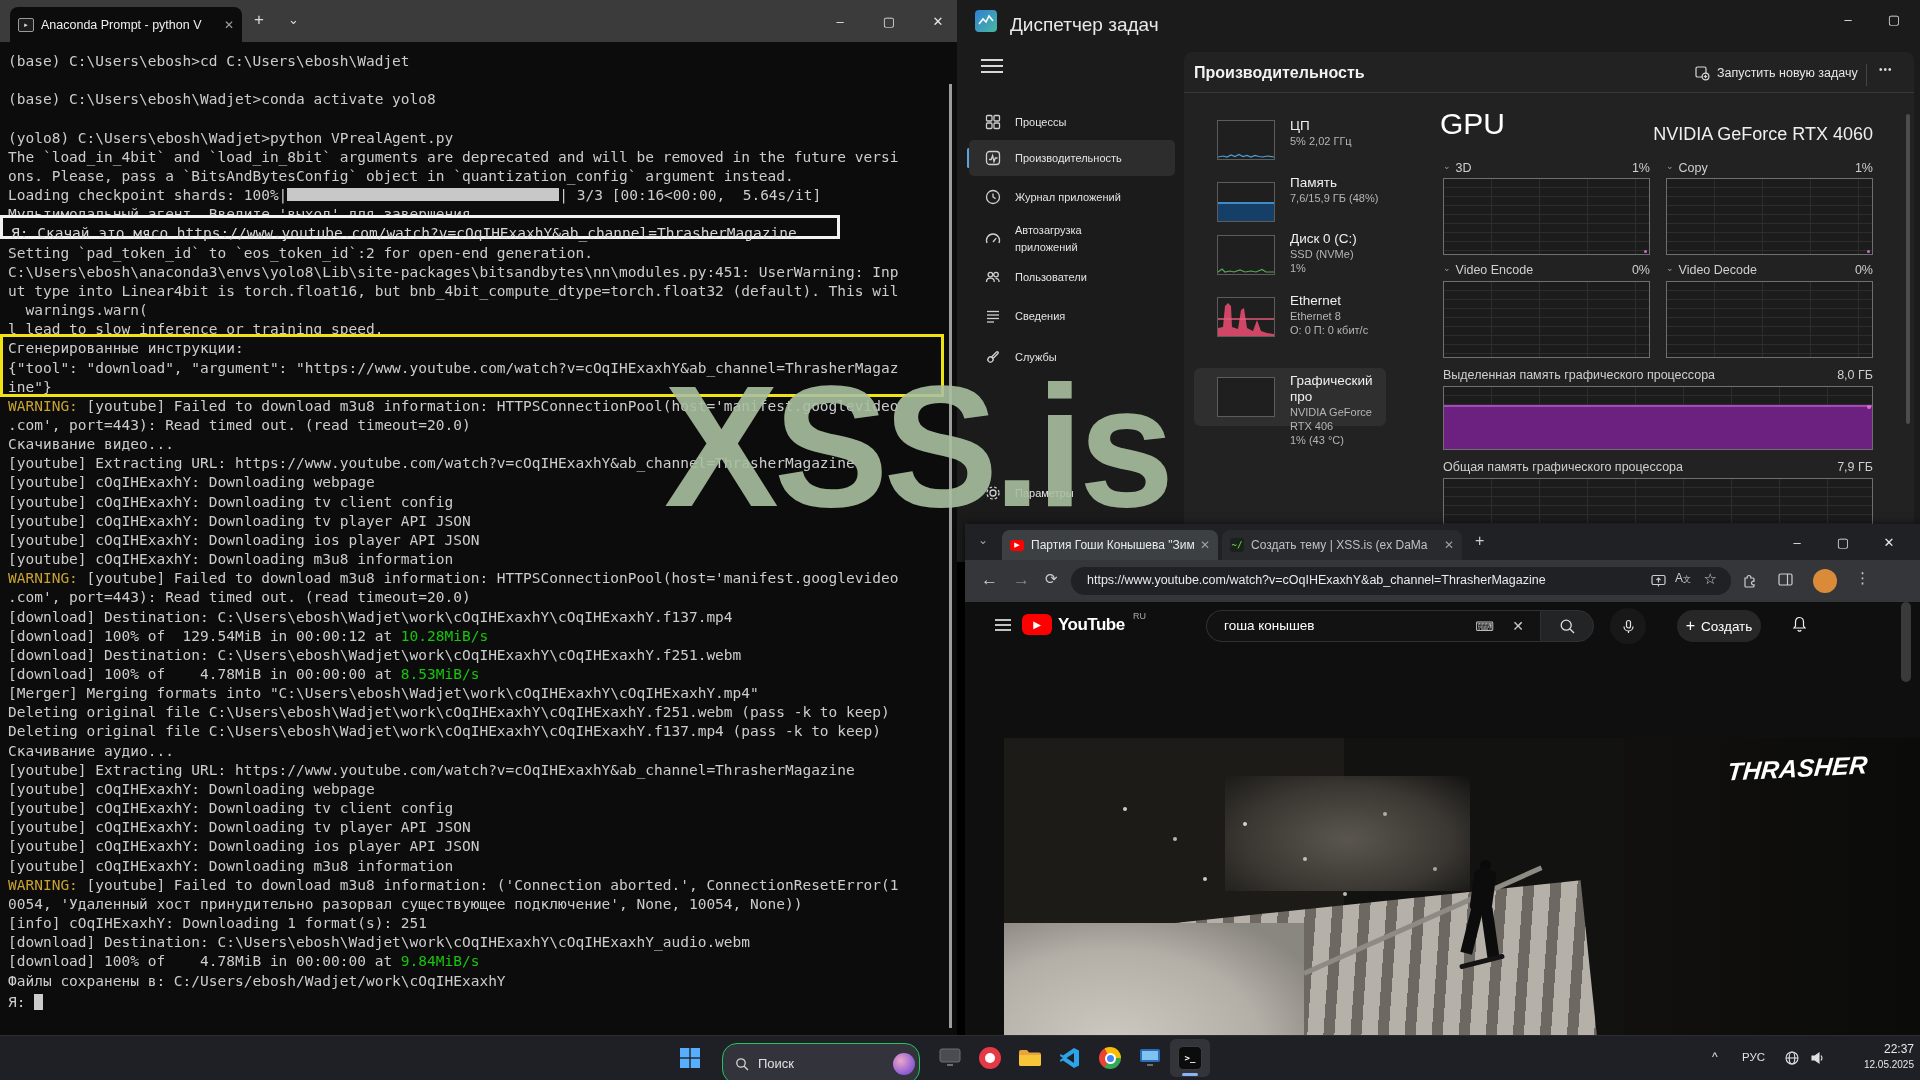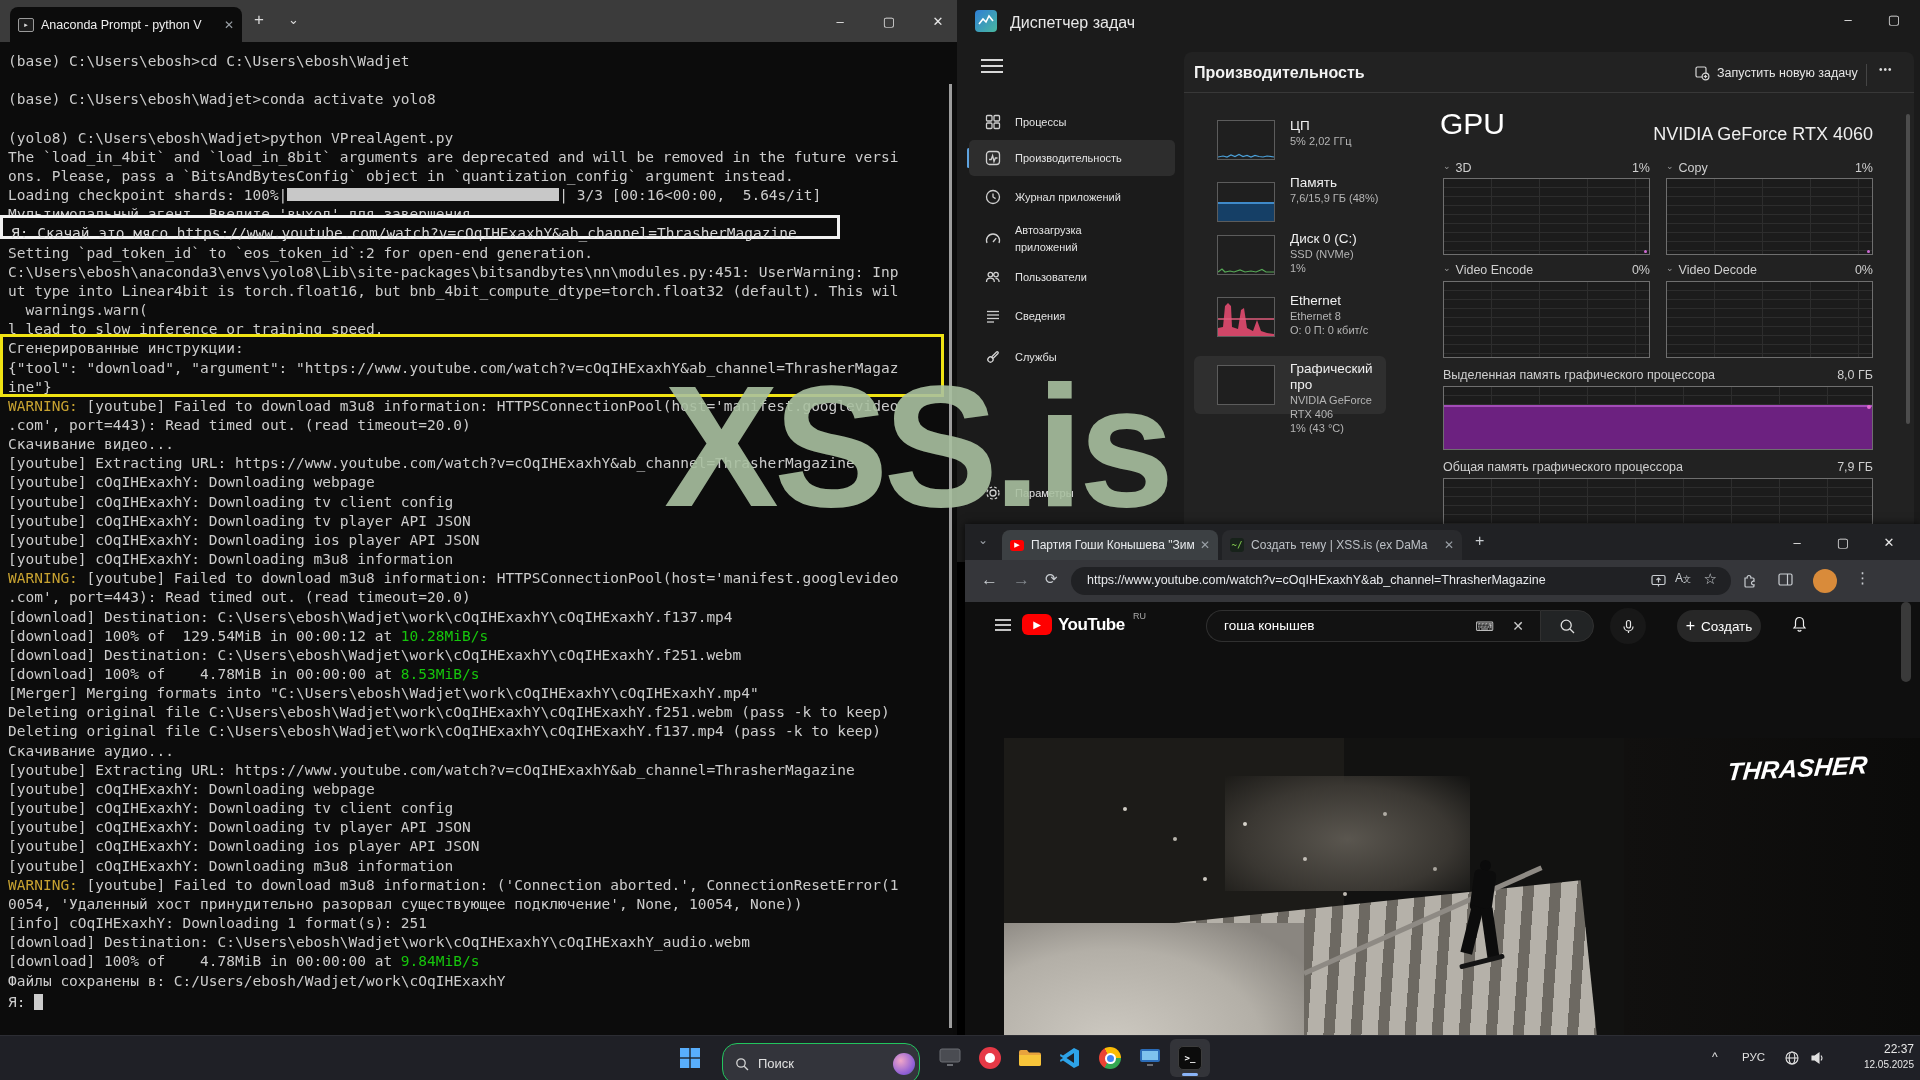--- a/index.html
+++ b/index.html
@@ -130,21 +130,21 @@
     <div class="abs" id="yellowbox"></div>
     <div class="abs" id="term-scroll"></div>
   </section>
 
   <section class="abs" id="taskman">
     <div class="abs" style="left:18px;top:10px;width:22px;height:22px;border-radius:4px;background:linear-gradient(135deg,#2f7fd6,#49b8a0);">
       <svg width="22" height="22" viewBox="0 0 22 22">
           <polyline points="4,14 8,9 11,12 14,6 18,11" fill="none" stroke="#fff" stroke-width="1.6"></polyline>
         </svg>
     </div>
-    <span class="abs" style="left:53px;top:14px;font-size:16px;color:#e8e8e8;">Диспетчер задач</span>
+    <span class="abs" style="left:53px;top:14px;font-size:19px;color:#e8e8e8;">Диспетчер задач</span>
     <div class="abs winbtn" style="left:874px;top:4px;">–</div>
     <div class="abs winbtn" style="left:920px;top:4px;">▢</div>
 
     <div class="abs" style="left:24px;top:55px;width:22px;">
       <div style="height:2px;background:#d8d8d8;margin:4px 0;"></div>
       <div style="height:2px;background:#d8d8d8;margin:4px 0;"></div>
       <div style="height:2px;background:#d8d8d8;margin:4px 0;"></div>
     </div>
 
     <div class="abs tm-side-item" style="top:104px;">
@@ -287,21 +287,21 @@
           <path d="M0,38 L0,30 L5,29 L7,8 L10,5 L13,8 L14,29 L20,31 L23,12 L26,10 L29,30 L35,33 L39,22 L43,33 L49,35 L56,36 L56,38 Z" fill="#cf4667"></path>
           <line x1="0" y1="21" x2="56" y2="21" stroke="#e05c7c" stroke-width="1.4"></line>
         </svg>
       </div>
       <div class="abs" style="left:106px;top:241px;">
         <div class="tm-card-name">Ethernet</div>
         <div class="tm-card-sub">Ethernet 8</div>
         <div class="tm-card-sub">О: 0 П: 0 кбит/с</div>
       </div>
 
-      <div class="abs" style="left:10px;top:304px;width:192px;height:58px;background:#2f2f2f;border-radius:6px;">
+      <div class="abs" style="left:10px;top:316px;width:192px;height:58px;background:#2f2f2f;border-radius:6px;">
         <div class="thumb" style="position:absolute;left:23px;top:9px;"></div>
         <div style="position:absolute;left:96px;top:5px;">
           <div class="tm-card-name">Графический про</div>
           <div class="tm-card-sub">NVIDIA GeForce RTX 406</div>
           <div class="tm-card-sub">1% (43 °C)</div>
         </div>
       </div>
 
       <span class="abs" style="left:256px;top:55px;font-size:30px;font-weight:300;color:#ffffff;">GPU</span>
       <span class="abs" style="left:409px;top:72px;width:280px;text-align:right;font-size:18px;color:#efefef;">NVIDIA GeForce RTX 4060</span>

